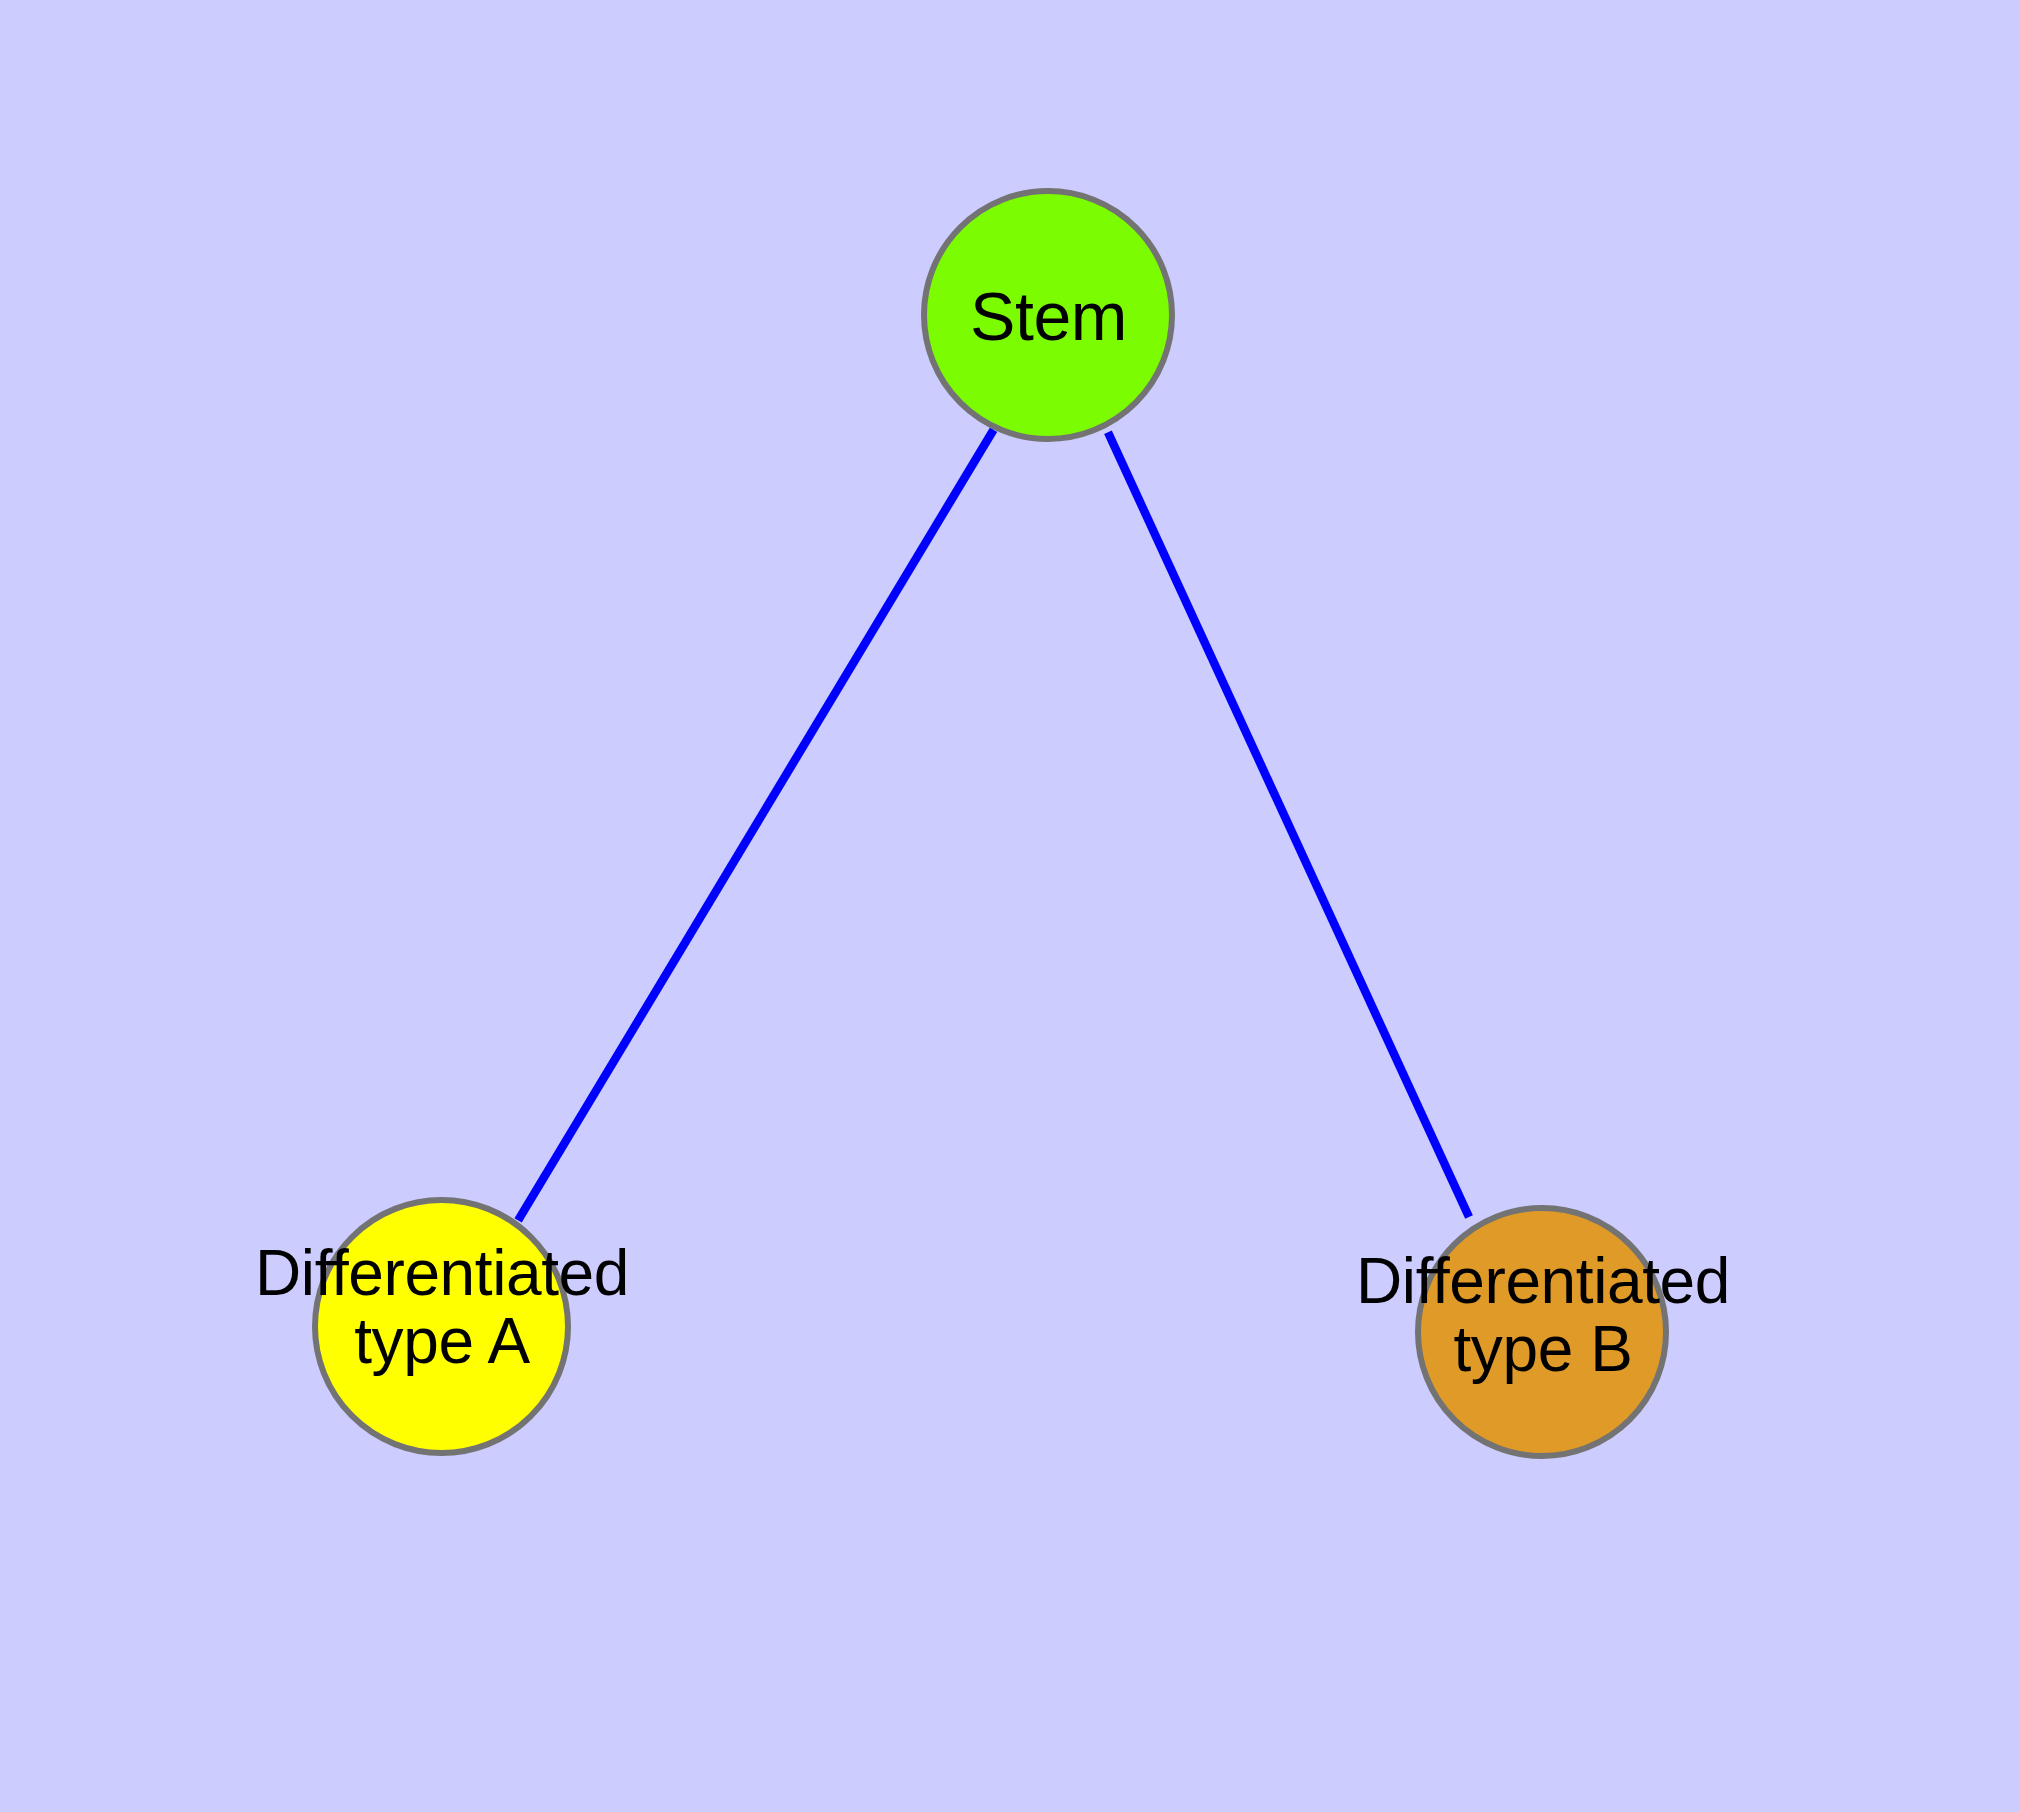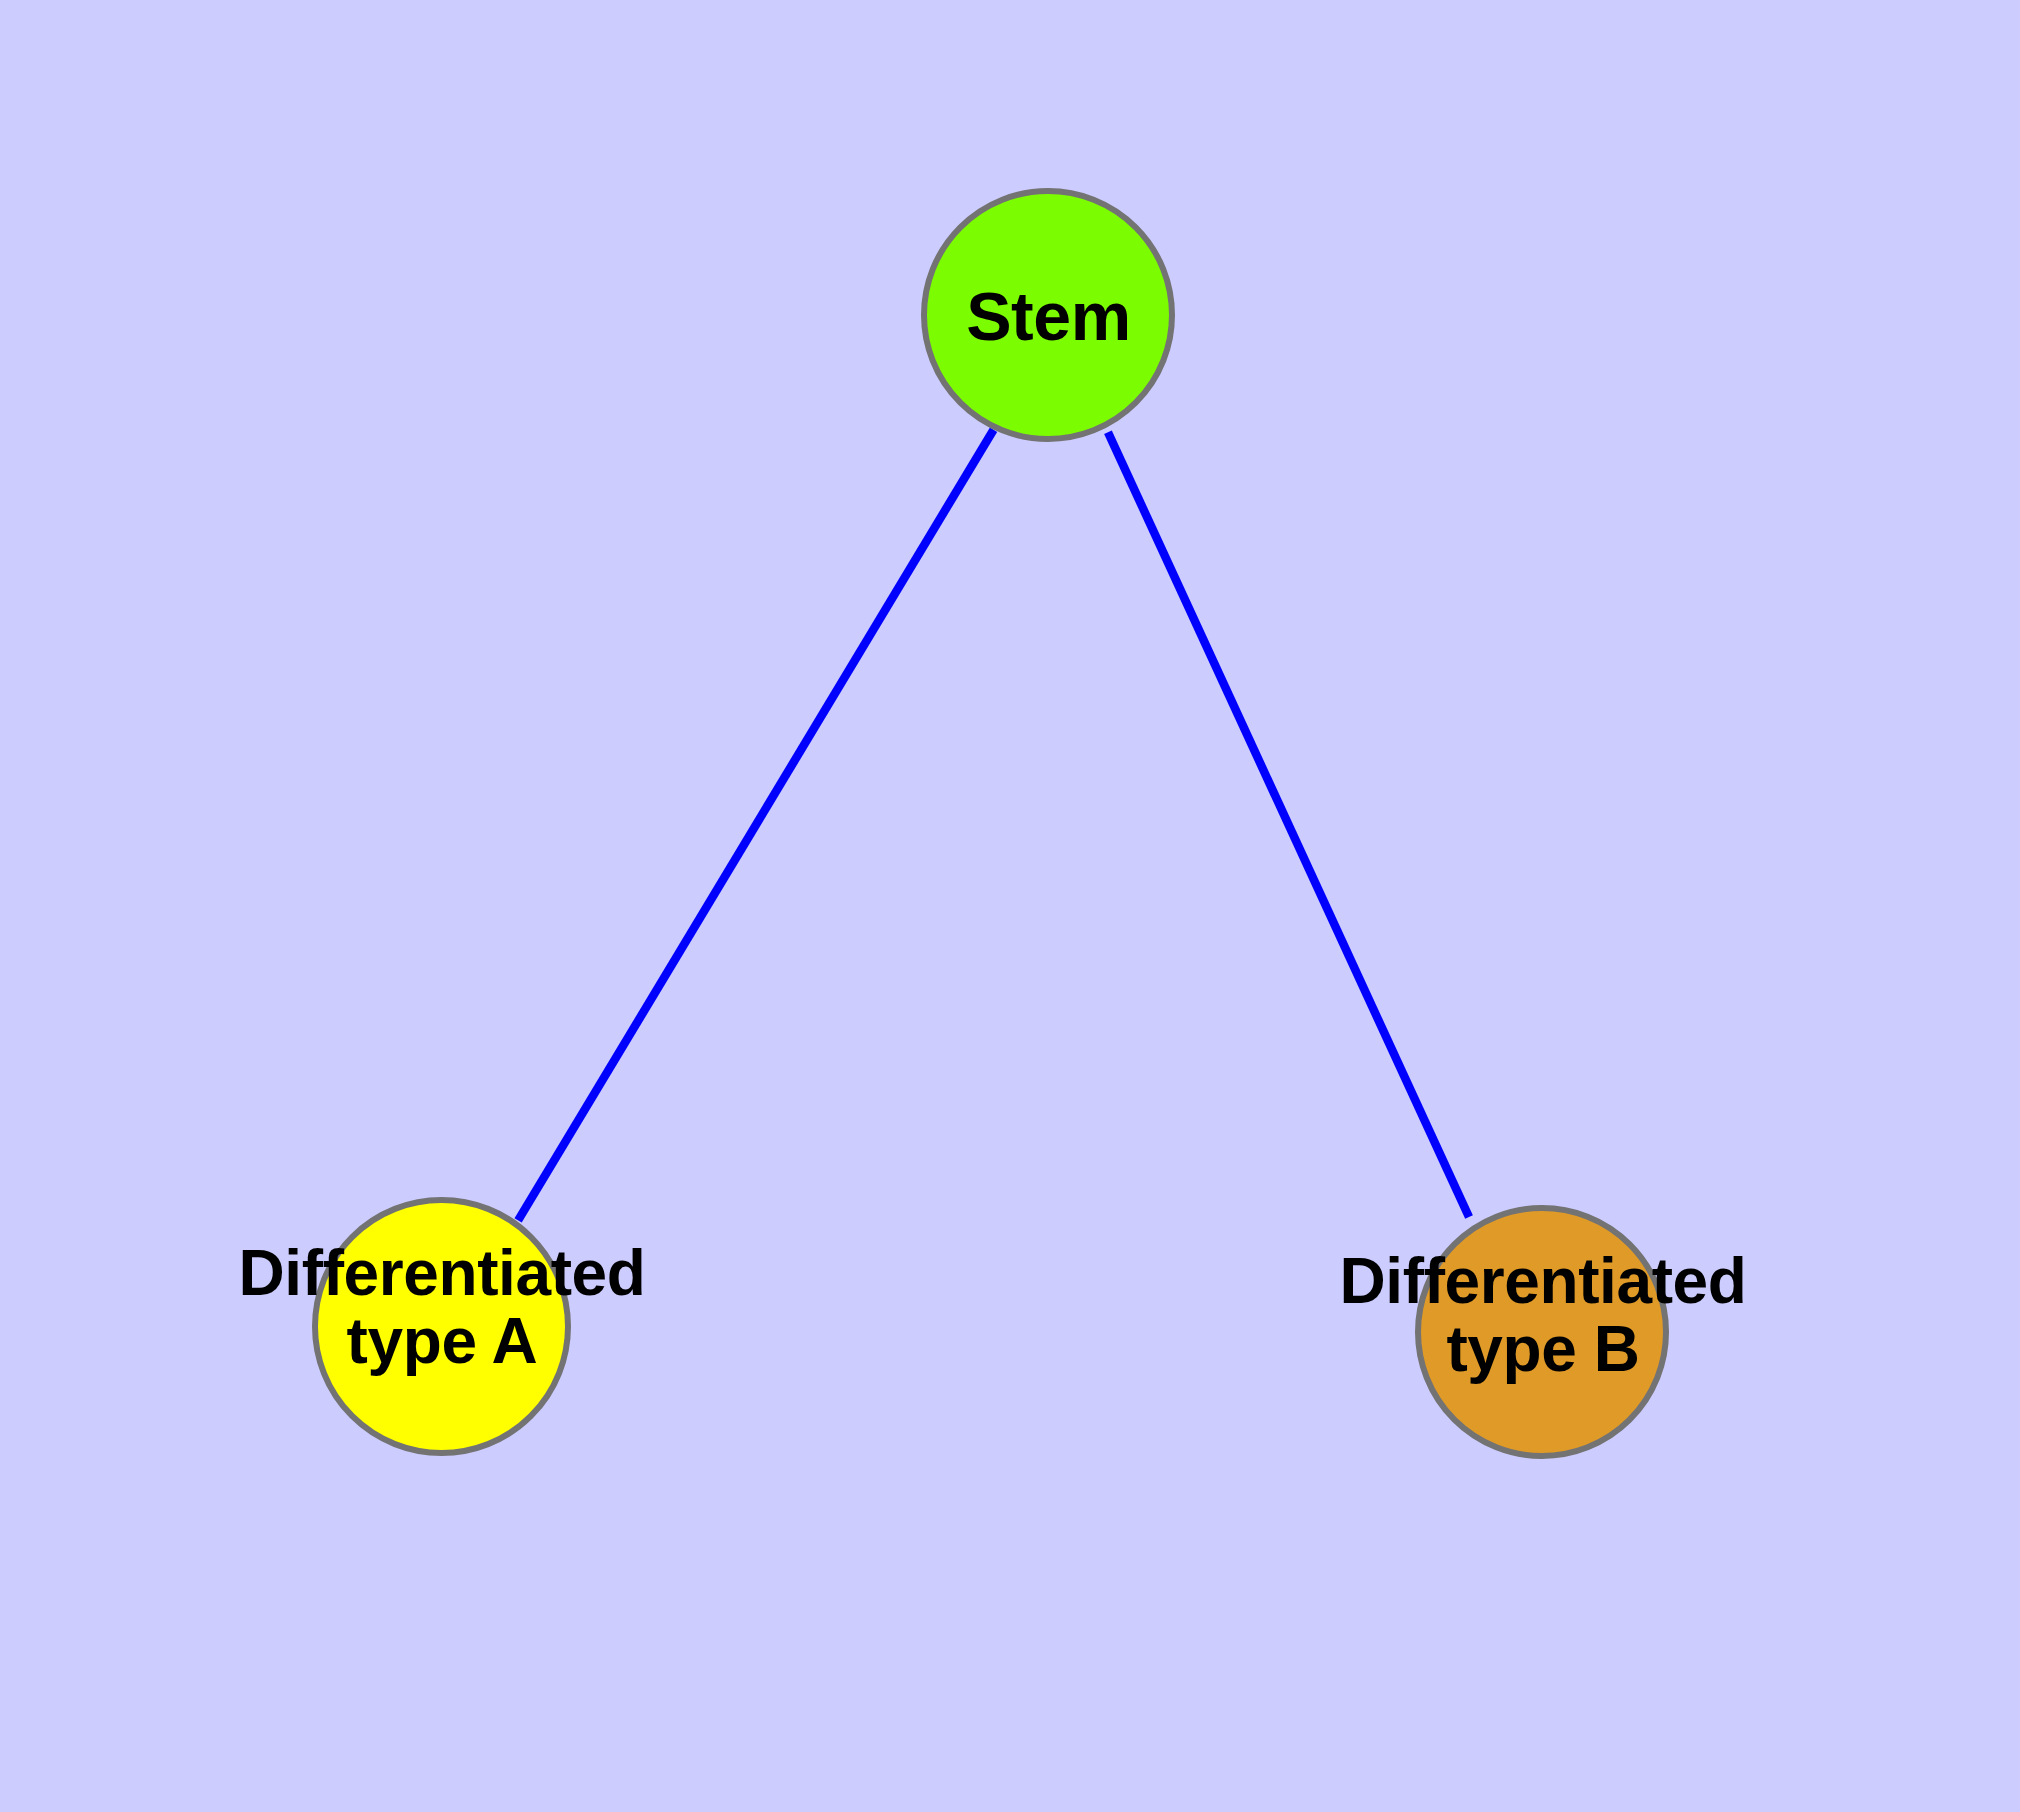--- a/index.html
+++ b/index.html
@@ -25,21 +25,21 @@
   }
   .node {
     position: absolute;
     border-radius: 50%;
     box-sizing: border-box;
     border: 6px solid #737373;
   }
   .node-label {
     position: absolute;
     text-align: center;
-    font-weight: bold;
+    font-weight: normal;
     color: #000000;
     line-height: 1.06;
     white-space: pre-line;
     pointer-events: none;
     letter-spacing: -0.4px;
   }
   #node-stem {
     left: 921px;
     top: 188px;
     width: 254px;

